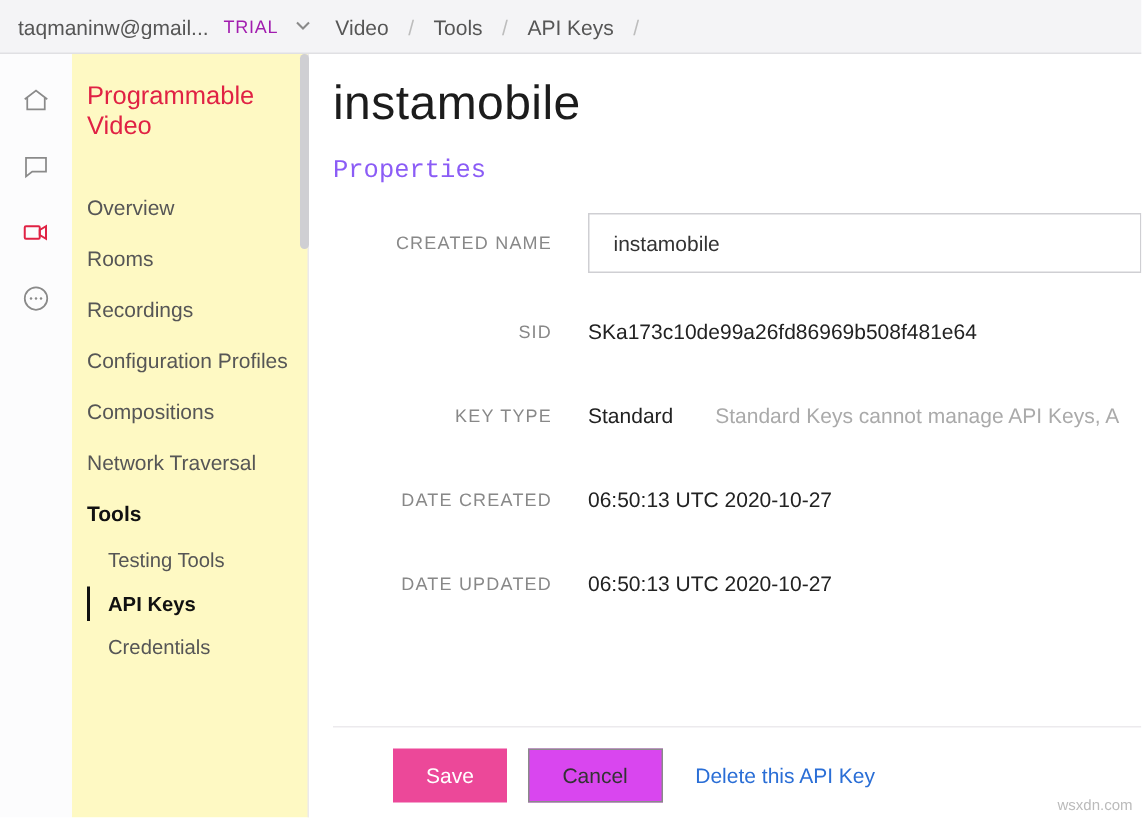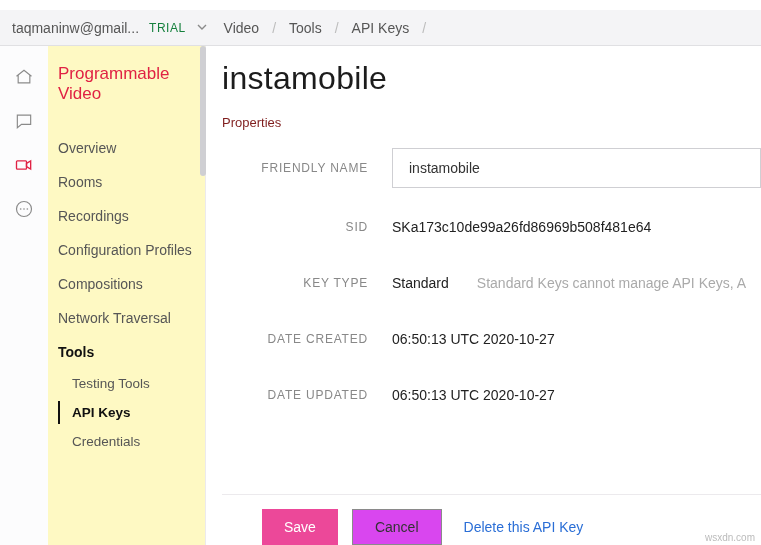--- a/index.html
+++ b/index.html
@@ -1,21 +1,21 @@
 <!DOCTYPE html>
 <html><head>
 <meta charset="utf-8">
 <style>
 * { margin: 0; padding: 0; box-sizing: border-box; }
 body { font-family: -apple-system, BlinkMacSystemFont, "Segoe UI", Helvetica, Arial, sans-serif; width: 761px; height: 545px; overflow: hidden; background: #fff; color: #222; font-size: 14px; }
 
 
-.topbar { height: 36px; background: #f4f4f6; border-bottom: 1px solid #e0e0e3; display: flex; align-items: center; padding-left: 12px; gap: 6px; font-size: 14px; color: #565656; margin-top: 10px; }
+.topbar { height: 36px; background: #f4f4f6; border-bottom: 1px solid #e0e0e3; display: flex; align-items: center; padding-left: 12px; gap: 6px; font-size: 14px; color: #565656; }
 .acct { font-weight: 400; max-width: 140px; overflow: hidden; text-overflow: ellipsis; white-space: nowrap; }
-.trial { letter-spacing: 0.5px; font-size: 12px; color: #15803d; margin-left: 4px;}
+.trial { letter-spacing: 0.5px; font-size: 12px; color: #a21caf; margin-left: 4px;}
 .chev { margin: 0 8px 0 4px; color: #888; }
 .crumb { color: #565656; margin: 0 2px; }
 .slash { color: #bdbdbd; margin: 0 5px; }
 
 
 .wrap { display: flex; height: calc(100% - 36px); }
 
 
 .rail { width: 48px; background: #fcfcfd; display: flex; flex-direction: column; align-items: center; gap: 22px; padding-top: 20px; }
 .rail-icon { width: 22px; height: 22px; display: flex; align-items: center; justify-content: center; }
@@ -30,21 +30,21 @@
 .side-item { color: #565656; font-size: 14px; padding: 9px 0; cursor: pointer; }
 .side-item.bold { color:#111; font-weight:600; }
 .sub { padding-left: 14px; }
 .sub .side-item { font-size: 13.5px; padding: 7px 0; }
 .sub .active { color:#111; font-weight:600; position:relative; }
 .sub .active::before { content:""; position:absolute; left:-14px; top:3px; bottom:3px; width:2px; background:#111; }
 
 
 .main { flex: 1; padding: 14px 0 0 16px; position: relative; overflow:hidden; }
 h1.title { font-size: 32px; font-weight: 300; color: #1c1c1c; margin-bottom: 18px; letter-spacing:0.3px; }
-h3.sect { font-size: 13px; font-weight: 400; color: #7f1d1d; margin-bottom: 18px; }
+h3.sect { font-size: 17px; font-weight: 400; color: #8b5cf6; margin-bottom: 18px; font-family: Liberation Mono, monospace; }
 
 .row { display: flex; align-items: center; margin-bottom: 22px; min-height: 34px; }
 .lbl { width: 170px; text-align: right; font-size: 12px; letter-spacing: 0.8px; color: #888; padding-right: 24px; }
 .val { font-size: 14px; color: #222; }
 .inputbox { border:1px solid #cfcfd3; height:40px; padding:0 16px; font-size:14px; color:#333; flex:1; display:flex; align-items:center; max-width:400px;}
 .hint { color:#aaa; font-size:14px; margin-left:28px; white-space:nowrap; }
 
 .actionbar { position:absolute; left:16px; right:0; bottom:10px; border-top:1px solid #eceaed; padding:14px 0 0 40px; display:flex; align-items:center; gap:14px; }
 .btn { height:36px; padding:0 22px; font-size:14px; display:inline-flex; align-items:center; justify-content:center; cursor:pointer; }
 .btn-save { background:#ec4899; color:#fff; border:none; }
@@ -114,21 +114,21 @@
       <div class="side-item active">API Keys</div>
       <div class="side-item">Credentials</div>
     </div>
   </div>
 
   <div class="main">
     <h1 class="title">instamobile</h1>
     <h3 class="sect">Properties</h3>
 
     <div class="row">
-      <div class="lbl">FRIENDLY NAME</div>
+      <div class="lbl">CREATED NAME</div>
       <div class="inputbox">
           <span>instamobile</span>
         </div>
     </div>
 
     <div class="row">
       <div class="lbl">SID</div>
       <div class="val">SKa173c10de99a26fd86969b508f481e64</div>
     </div>
 

